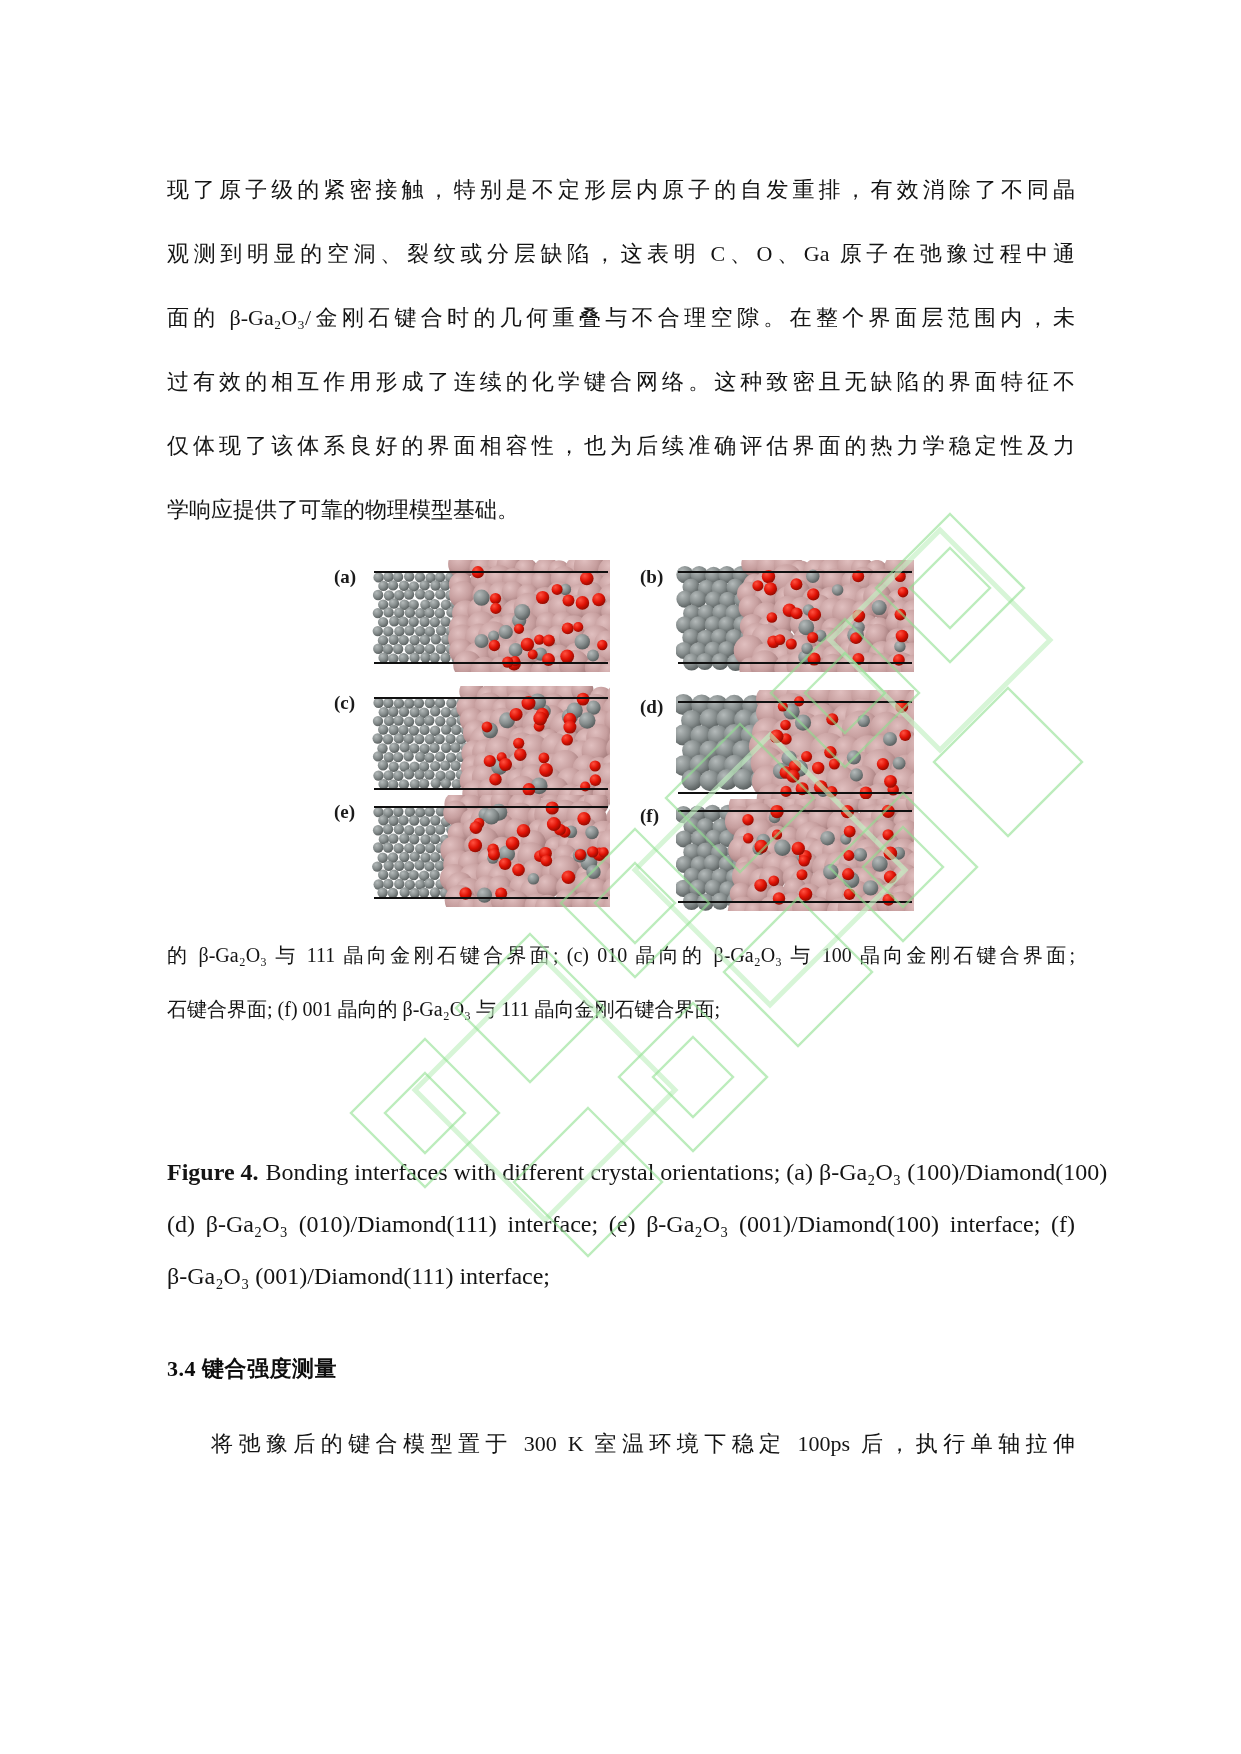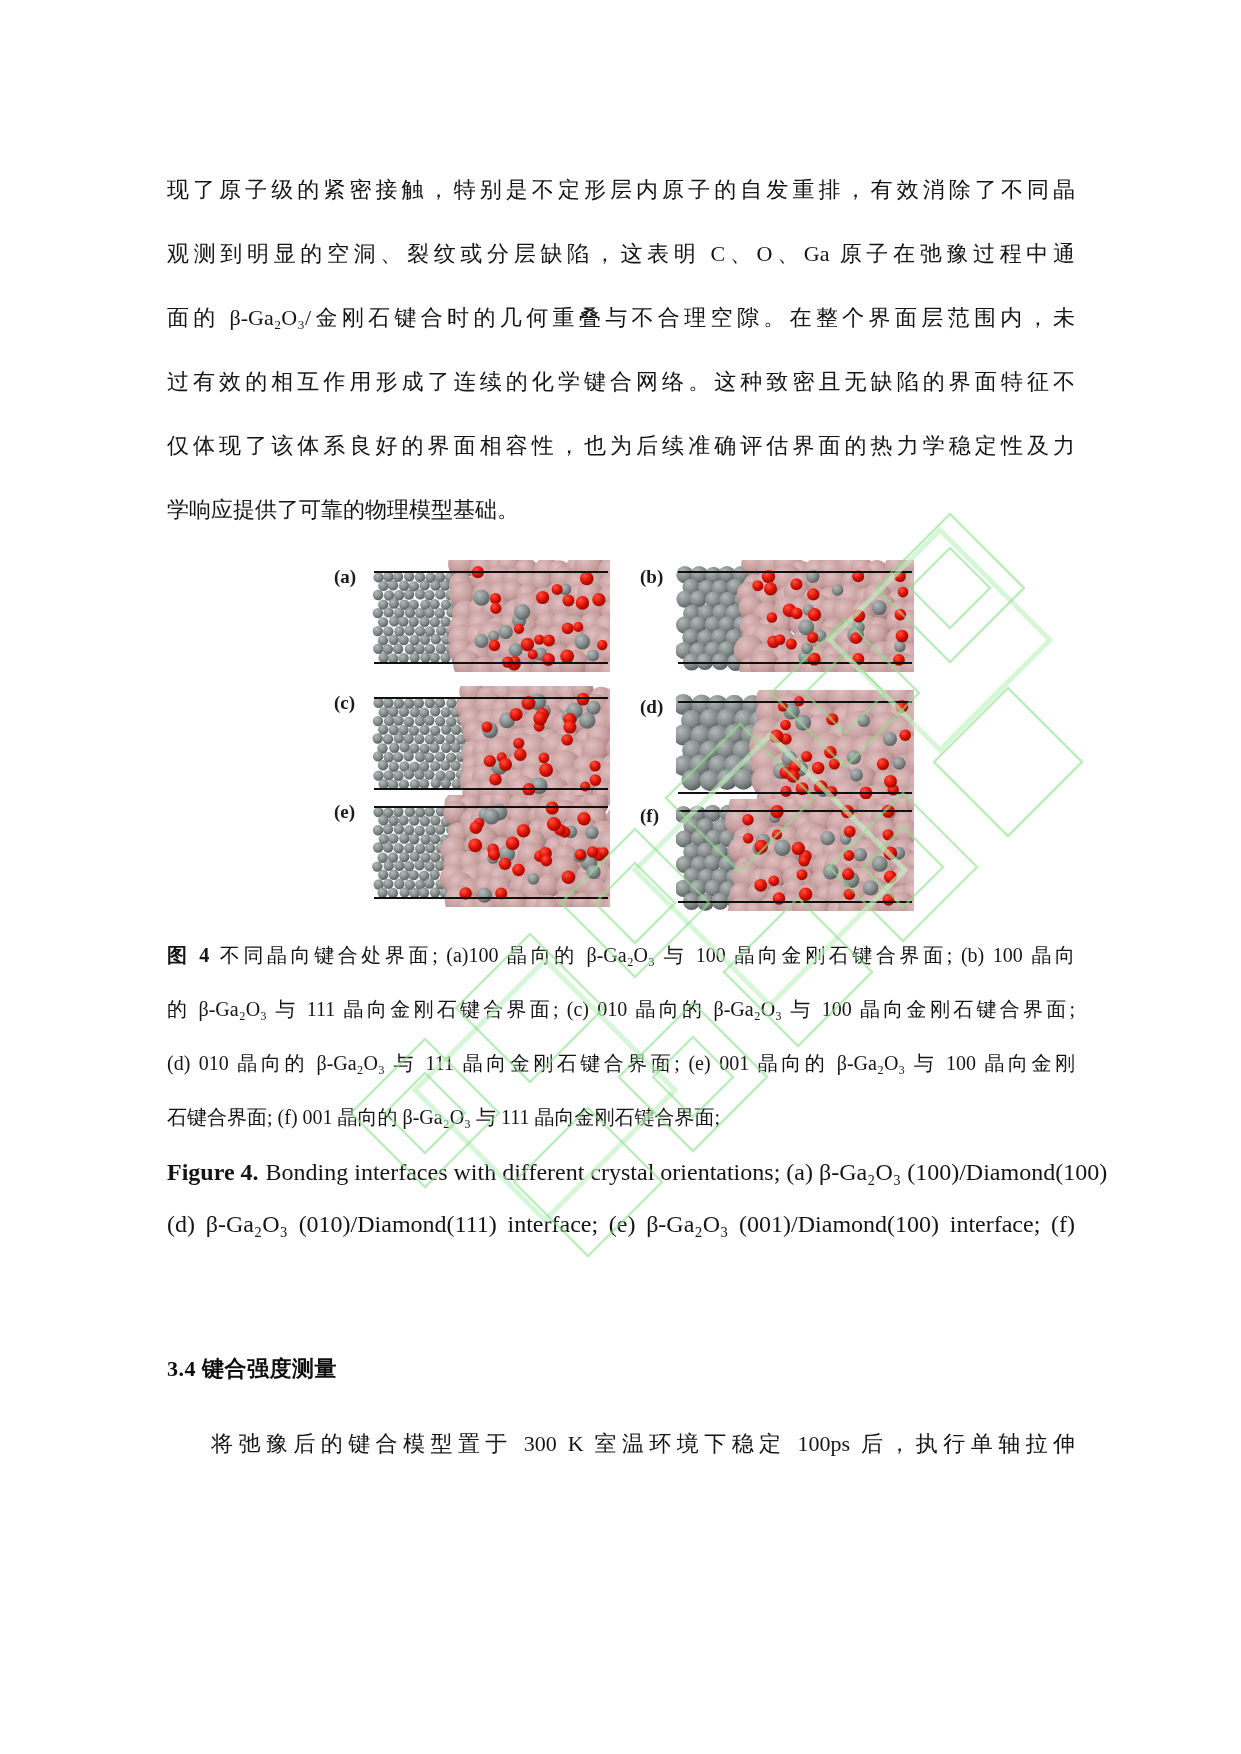--- a/index.html
+++ b/index.html
@@ -1180,29 +1180,28 @@
             <circle cx="101.0" cy="12.6" r="6.7" fill="url(#g-o)"></circle>
             <circle cx="103.0" cy="99.5" r="6.2" fill="url(#g-o)"></circle>
             <circle cx="97.8" cy="81.8" r="5.4" fill="url(#g-o)"></circle>
             <line x1="2" y1="12" x2="236" y2="12" stroke="#101010" stroke-width="2"></line>
             <line x1="2" y1="103" x2="236" y2="103" stroke="#101010" stroke-width="2"></line>
           </svg>
         </div>
     </div>
 
     <div class="tblock cap" style="top:928px">
-      <div class="ln"><b>图 4</b><span>不同晶向键合处界面; (a)100 晶向的 β-Ga₂O₃ 与 100 晶向金刚石键合界面; (b) 100 晶向</span></div>
       <div class="ln">的 β-Ga₂O₃ 与 111 晶向金刚石键合界面; (c) 010 晶向的 β-Ga₂O₃ 与 100 晶向金刚石键合界面;</div>
-      <div class="ln">(d) 010 晶向的 β-Ga₂O₃ 与 111 晶向金刚石键合界面; (e) 001 晶向的 β-Ga₂O₃ 与 100 晶向金刚</div>
       <div class="ln last">石键合界面; (f) 001 晶向的 β-Ga₂O₃ 与 111 晶向金刚石键合界面;</div>
     </div>
 
     <div class="tblock capen" style="top:1146px">
       <div class="ln"><b>Figure 4.</b><span>Bonding interfaces with different crystal orientations; (a) β-Ga₂O₃ (100)/Diamond(100)</span></div>
       <div class="ln">(d)  β-Ga₂O₃  (010)/Diamond(111)  interface;  (e)  β-Ga₂O₃  (001)/Diamond(100)  interface;  (f)</div>
+      <div class="ln last">β-Ga₂O₃ (001)/Diamond(111) interface;</div>
     </div>
 
     <div id="heading">3.4 键合强度测量</div>
 
     <div class="tblock" style="top:1412px">
       <div class="ln indent">将弛豫后的键合模型置于 300 K 室温环境下稳定 100ps 后，执行单轴拉伸</div>
     </div>
 
   </div>
 

